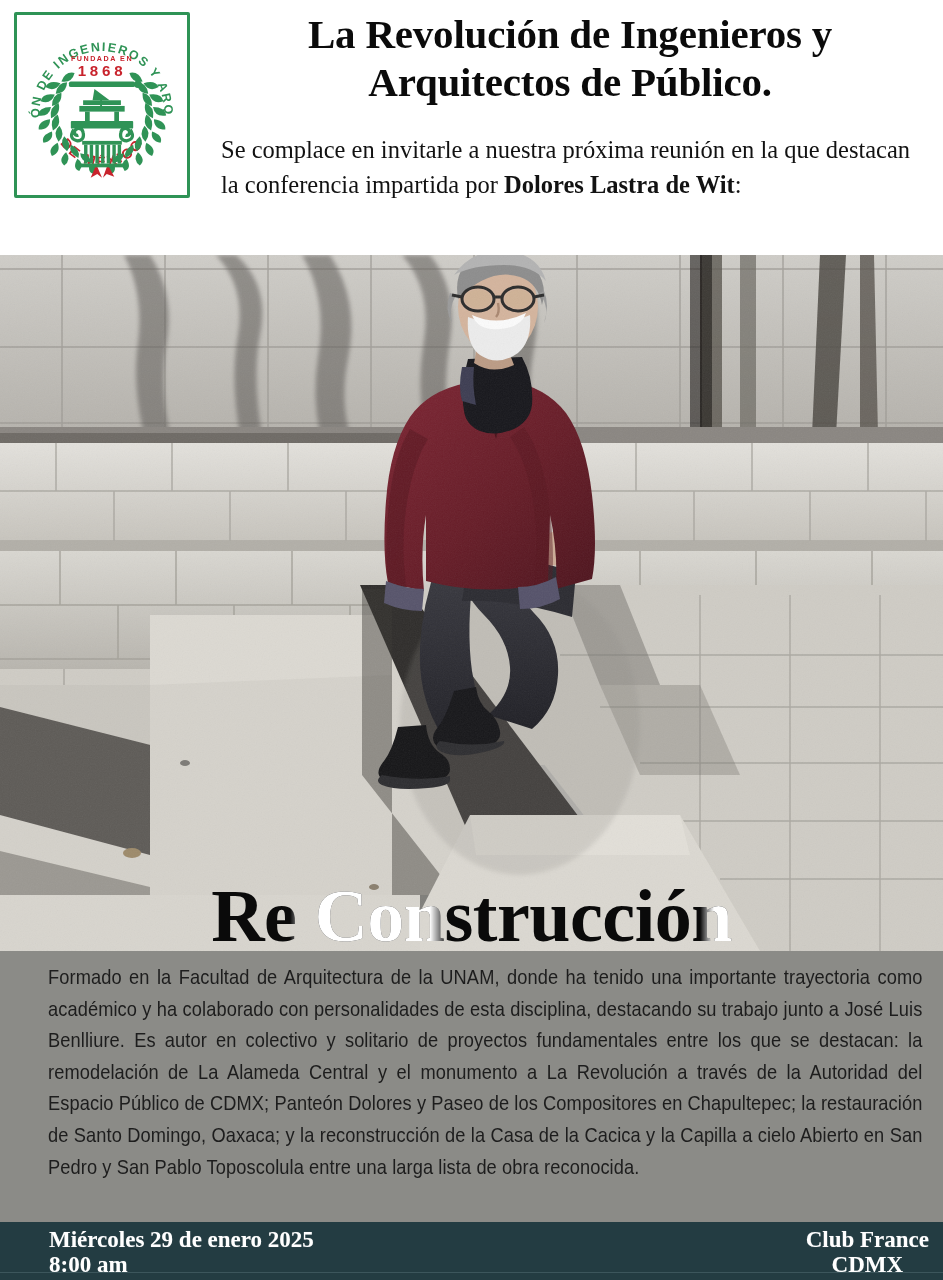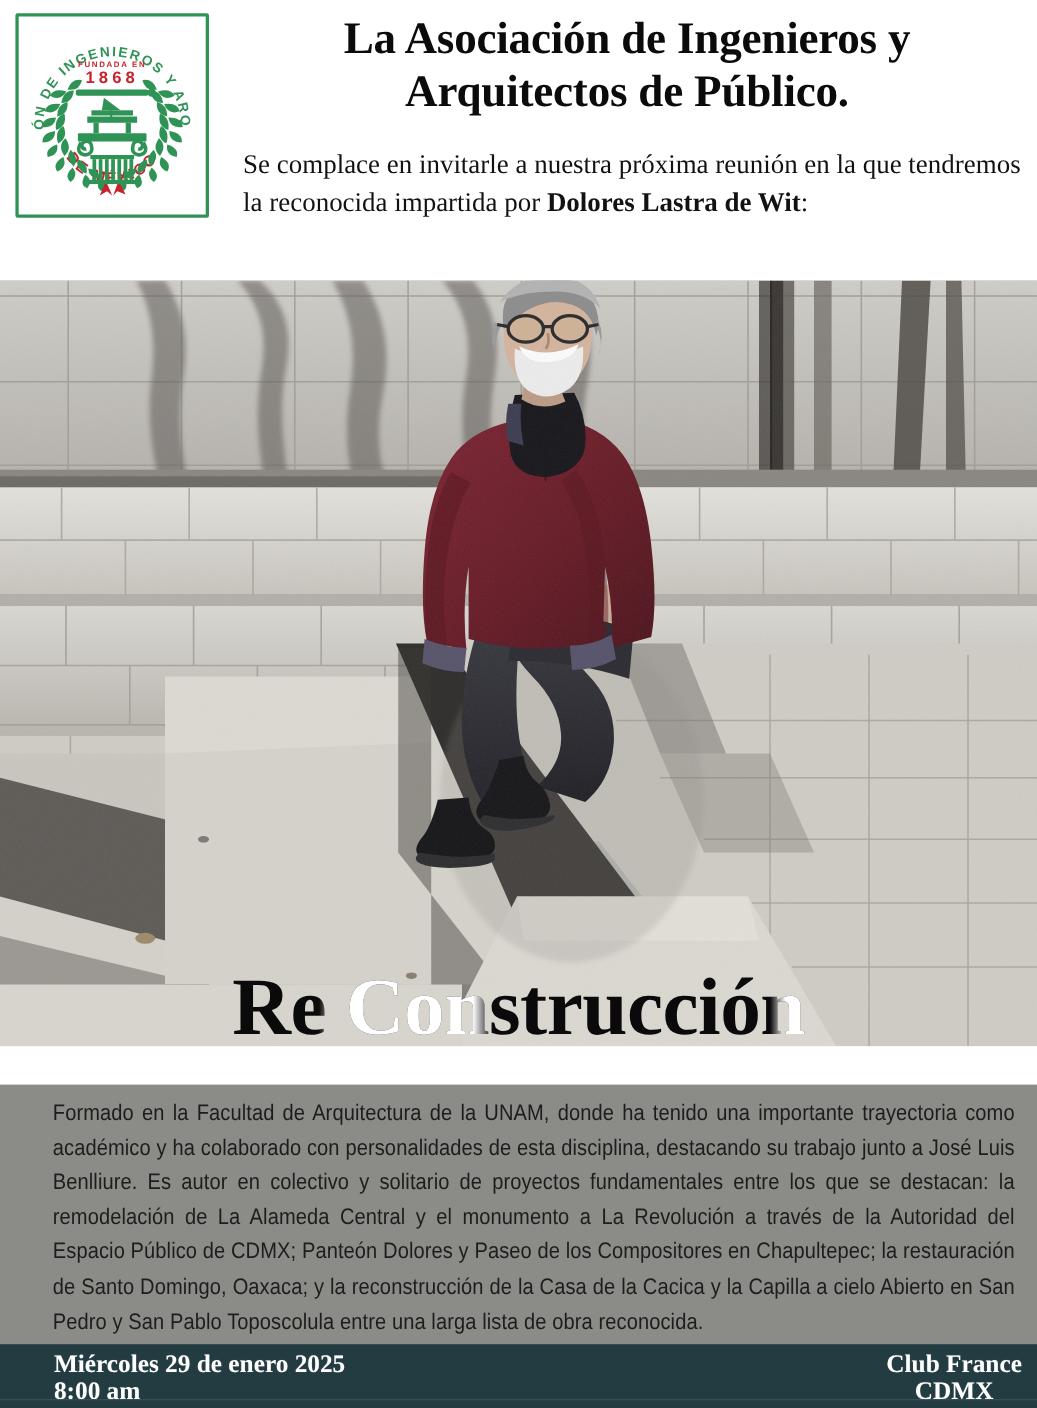--- a/index.html
+++ b/index.html
@@ -115,21 +115,20 @@
         rgba(0,0,0,0) 776px, rgba(0,0,0,0) 943px);
     pointer-events:none;
   }
 
   
   .bio{
     position:absolute;
     left:0; top:951px;
     width:943px; height:271px;
     background:#8b8b87;
-    margin-top:35px;
   }
   .bio p{
     margin:0;
     position:absolute;
     left:48px; right:48px; top:11px;
     font-family:"Liberation Sans", sans-serif;
     font-size:20.4px;
     line-height:31.6px;
     color:#1d1d1d;
     text-align:justify;
@@ -272,24 +271,24 @@
               <rect x="106.6" y="137" width="3.6" height="20"></rect>
             </g>
             <rect x="66" y="157" width="48" height="4"></rect>
           </g>
         </svg>
       </div>
     </div>
 
     <div class="header-text">
       <h1 class="org-title">
-        <span>La Asociación de Ingenieros y</span><br>
+        <span>La Revolución de Ingenieros y</span><br>
         <span>Arquitectos de Público.</span>
       </h1>
-      <p class="invite"><span>Se complace en invitarle a nuestra próxima reunión en la que tendremos la reconocida impartida por </span><span class="speaker">Dolores Lastra de Wit</span><span>:</span></p>
+      <p class="invite"><span>Se complace en invitarle a nuestra próxima reunión en la que destacan la conferencia impartida por </span><span class="speaker">Dolores Lastra de Wit</span><span>:</span></p>
     </div>
   </div>
 
   <div class="photo">
     <svg viewBox="0 0 943 696" preserveAspectRatio="none">
       <defs>
         <linearGradient id="wallG" x1="0" y1="0" x2="0" y2="1">
           <stop offset="0%" stop-color="#cfcdc8"></stop>
           <stop offset="100%" stop-color="#b5b2ac"></stop>
         </linearGradient>

